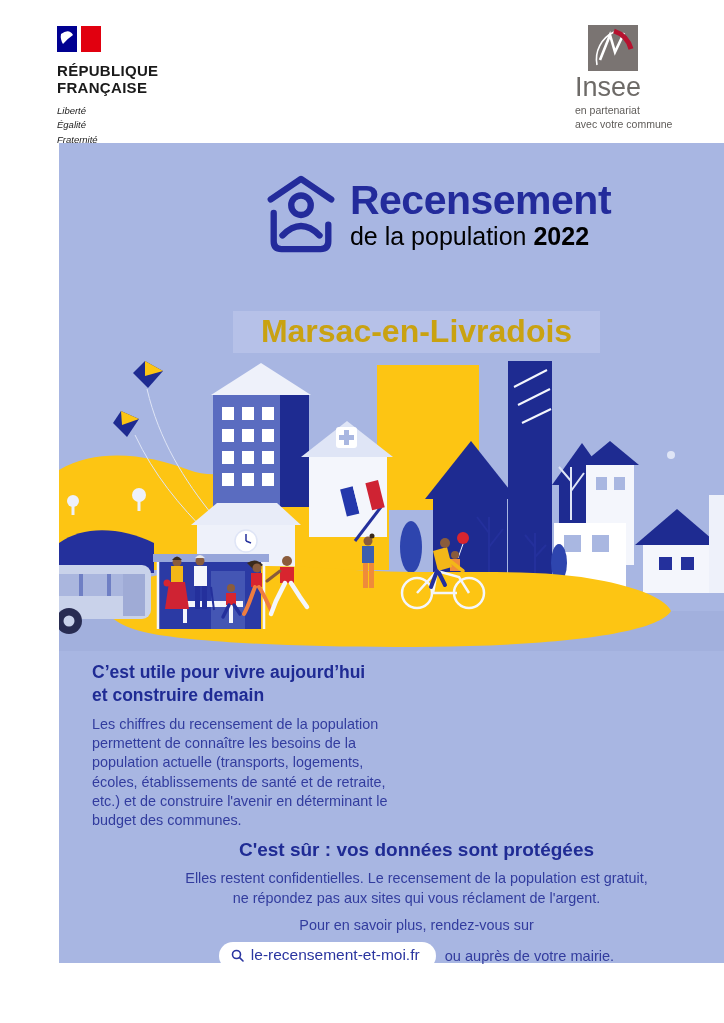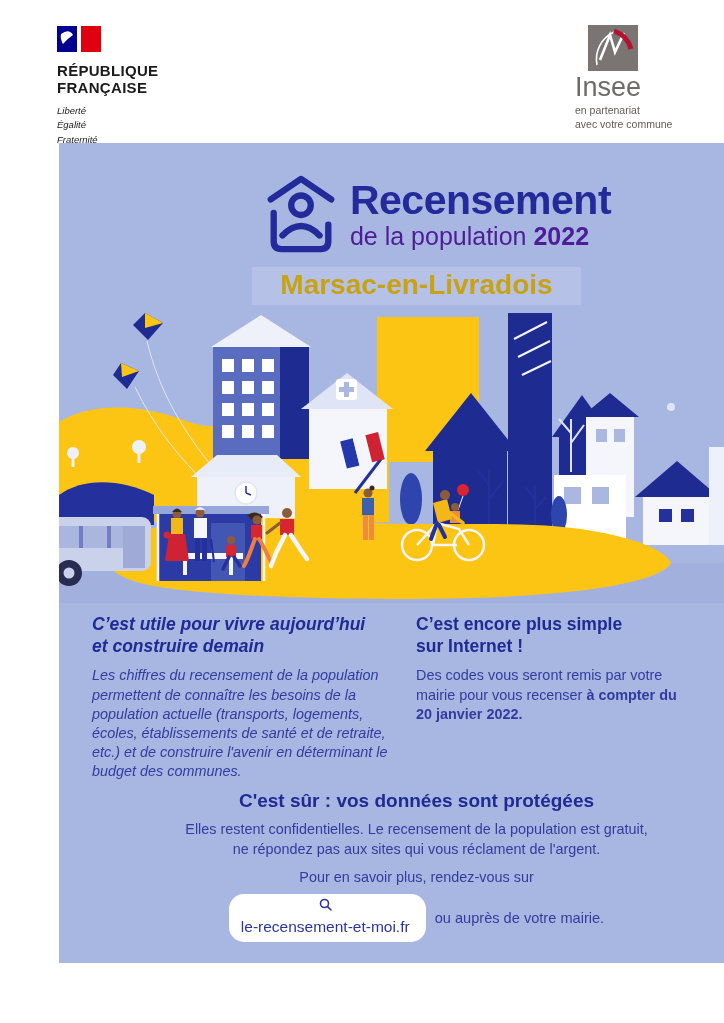--- a/index.html
+++ b/index.html
@@ -16,44 +16,44 @@
   .insee-sq{margin-left:12px;display:block;}
   .insee-name{font-size:27px;color:#6d6a67;font-weight:500;line-height:1.05;margin-top:2px;}
   .insee-sub{font-size:10.5px;color:#5f5c59;line-height:1.3;margin-top:3px;}
 
   
   .panel{position:absolute;left:59px;top:143px;width:715px;height:820px;background:#a8b6e2;}
 
   .title-row{display:flex;align-items:center;justify-content:center;gap:10px;margin-top:30px;padding-left:40px;}
   .title-txt{line-height:1;}
   .title-main{font-size:41px;font-weight:700;color:#232b9b;letter-spacing:-.5px;}
-  .title-sub{font-size:25px;font-weight:500;color:#4c1d95;margin-top:3px;}
+  .title-sub{font-size:25px;font-weight:500;color:#000000;margin-top:3px;}
   .title-sub b{font-weight:800;}
 
-  .gold{color:#c9a211;font-weight:700;font-size:28px;text-align:right;line-height:1.2;}
+  .gold{color:#c9a211;font-weight:700;font-size:32px;text-align:right;line-height:1.2;margin-top:44px;}
   .gold-wrap{margin-top:12px;text-align:center;}
   .gold-band{display:inline-block;background:#b6c1e8;padding:1px 28px 3px;}
 
   .scene{display:block;margin-top:2px;}
 
   .cols{display:flex;gap:26px;padding:0 30px 0 33px;margin-top:10px;}
   .col-h{font-size:17.5px;font-weight:700;color:#1f2b94;line-height:1.28;}
   .col-b{font-size:14.4px;color:#323c9e;line-height:1.33;margin-top:9px;}
-  .col-left{width:298px;font-style:italic;}
+  .col-left{width:298px;}
   .col-right{width:270px;}
   .col-b b{font-weight:700;}
 
   .secure{text-align:center;margin-top:9px;}
   .secure-h{font-size:19px;font-weight:700;color:#1f2b94;}
   .secure-b{font-size:14.4px;color:#323c9e;line-height:1.4;margin-top:7px;}
 
   .more{font-size:14.4px;color:#323c9e;text-align:center;margin-top:9px;}
   .pill-row{display:flex;align-items:center;justify-content:center;margin-top:9px;gap:9px;}
   .pill{display:flex;align-items:center;gap:7px;background:#ffffff;border-radius:15px;
-        padding:4px 16px 6px 12px;color:#2a35a0;font-size:15.5px;cursor:pointer;flex-direction:column;}
+        padding:4px 16px 6px 12px;color:#2a35a0;font-size:15.5px;cursor:pointer;}
   .pill-suffix{font-size:14.6px;color:#323c9e;}
 
   .side-label{position:absolute;right:9px;bottom:12px;writing-mode:vertical-rl;transform:rotate(180deg);
               font-size:6.5px;font-weight:700;letter-spacing:.5px;color:#39459e;}
 </style>
 </head>
 <body>
 
 <div id="page">
 
@@ -305,29 +305,20 @@
     </svg>
 
     <div class="cols">
       <div class="col-left">
         <div class="col-h">
           <span>C’est utile pour vivre aujourd’hui</span><br>
           <span>et construire demain</span>
         </div>
         <div class="col-b">Les chiffres du recensement de la population permettent de connaître les besoins de la population actuelle (transports, logements, écoles, établissements de santé et de retraite, etc.) et de construire l'avenir en déterminant le budget des communes.</div>
       </div>
-      <div class="col-right">
-        <div class="col-h">
-          <span>C’est encore plus simple</span><br>
-          <span>sur Internet !</span>
-        </div>
-        <div class="col-b">
-          <span>Des codes vous seront remis par votre mairie pour vous recenser </span><b>à compter du 20 janvier 2022.</b>
-        </div>
-      </div>
     </div>
 
     <div class="secure">
       <div class="secure-h">C'est sûr : vos données sont protégées</div>
       <div class="secure-b">
         <span>Elles restent confidentielles. Le recensement de la population est gratuit,</span><br>
         <span>ne répondez pas aux sites qui vous réclament de l'argent.</span>
       </div>
     </div>
 

